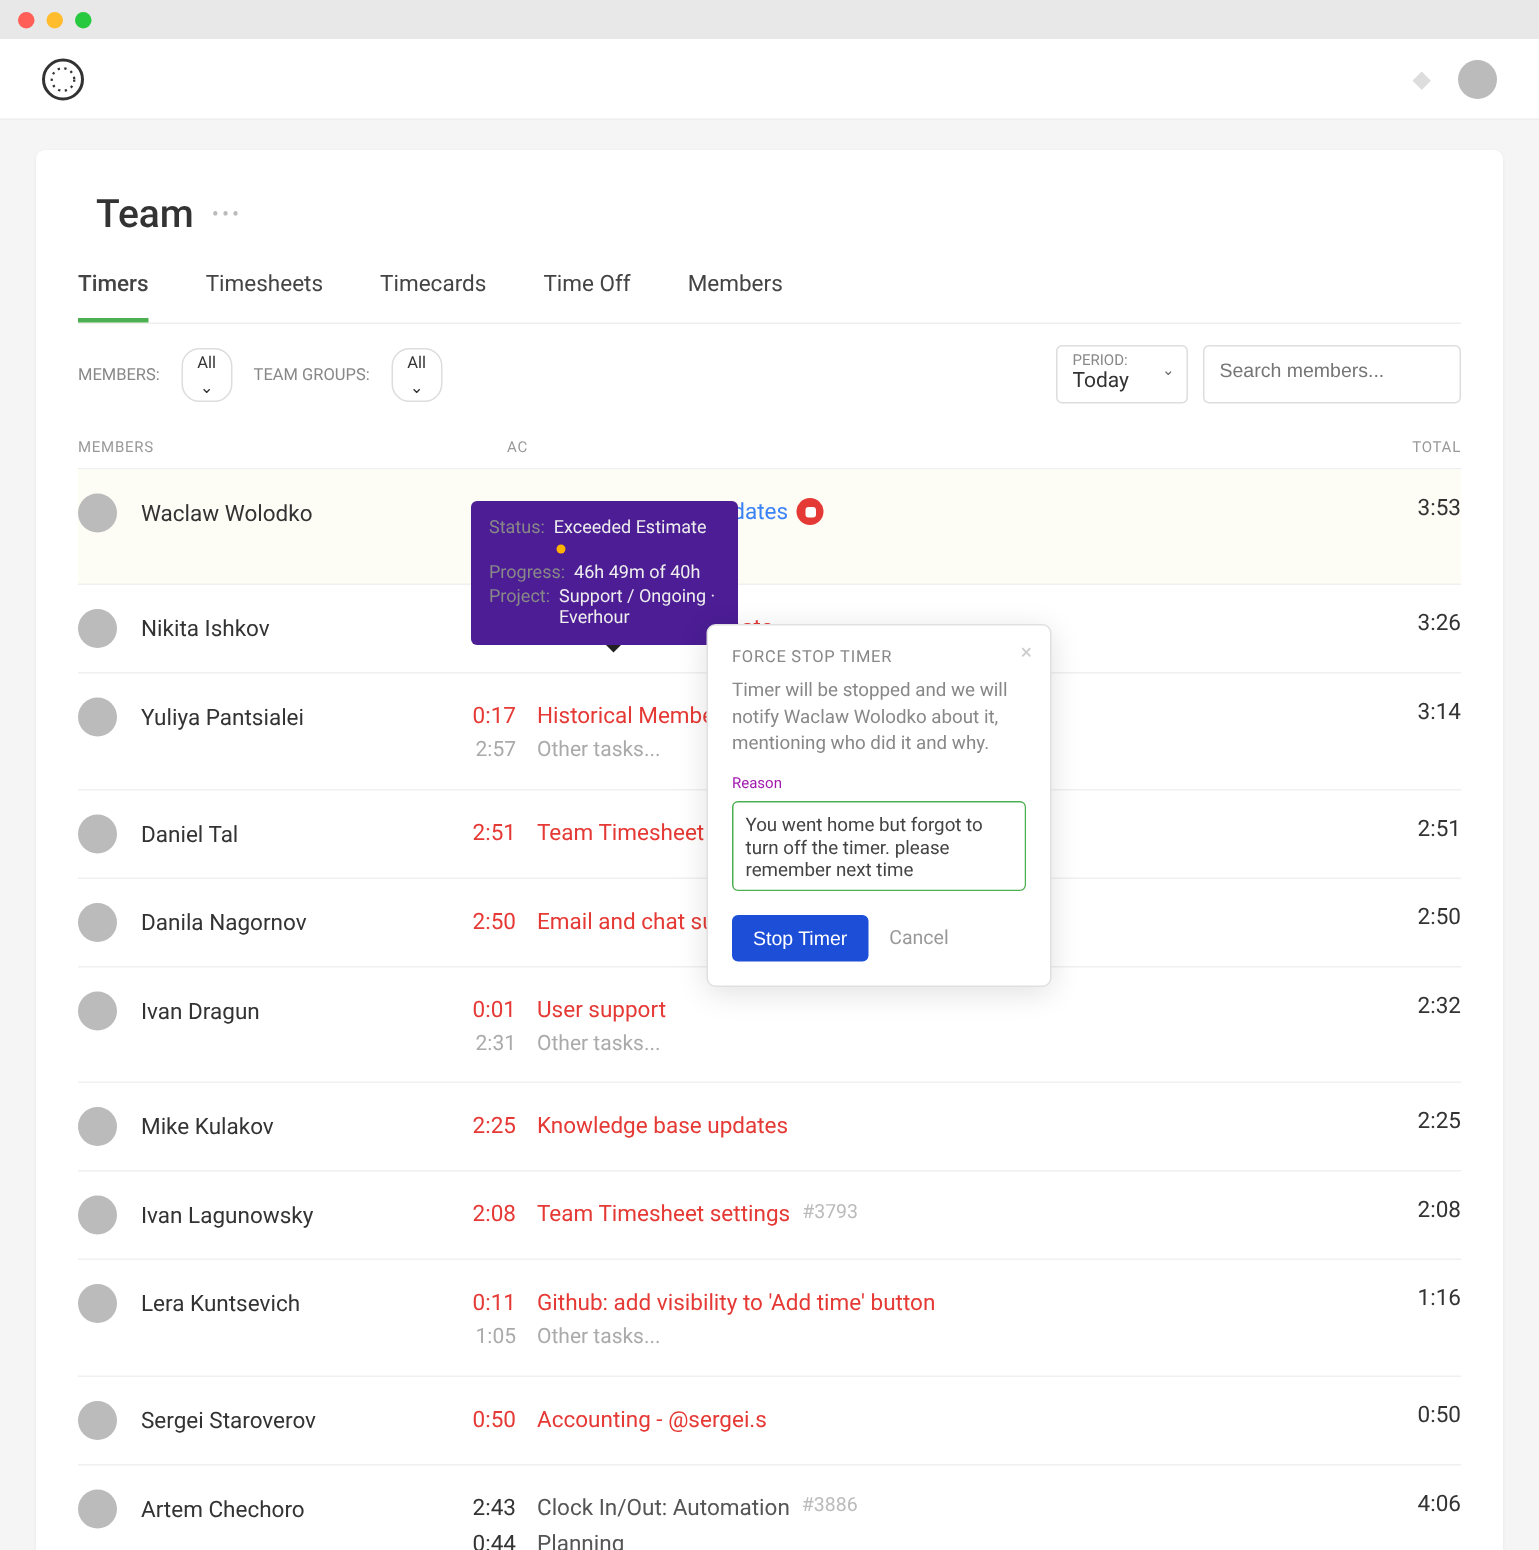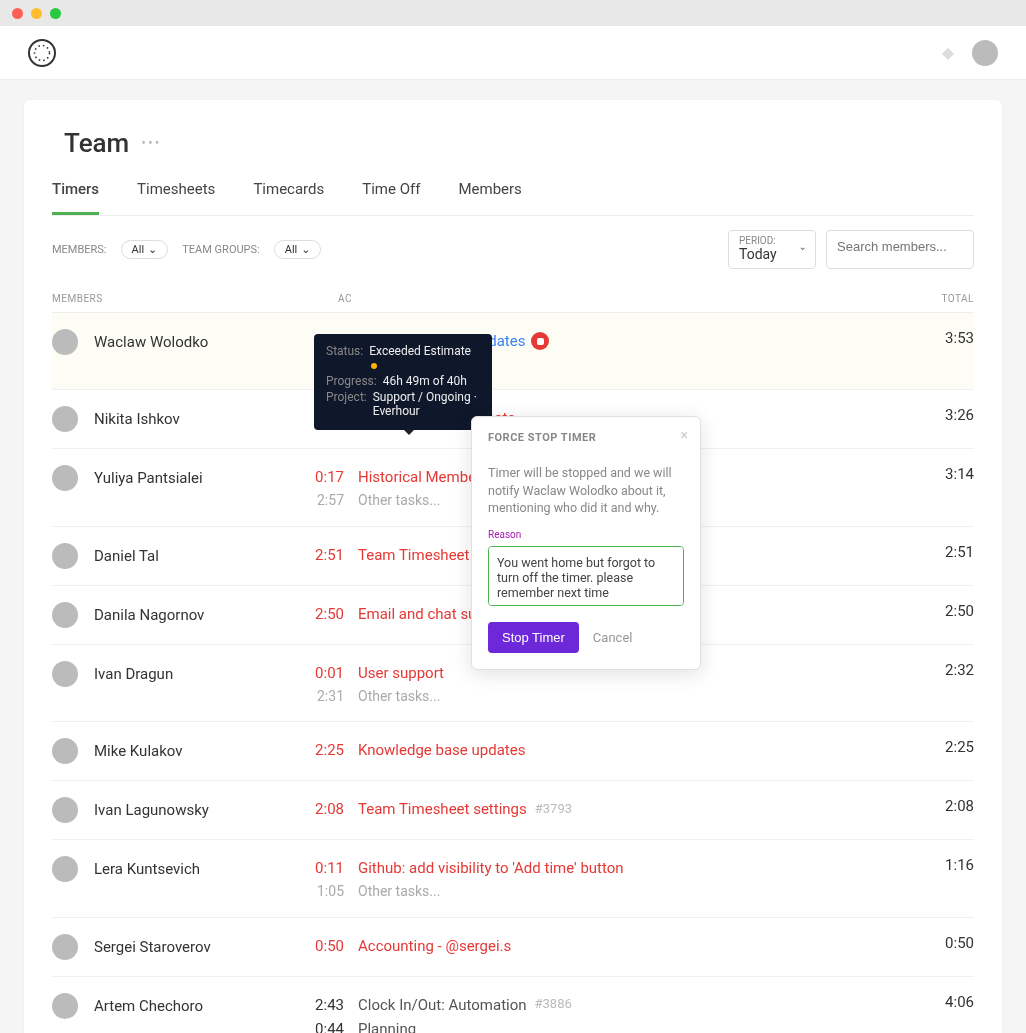--- a/index.html
+++ b/index.html
@@ -15,26 +15,26 @@
   .card { background:#fff; border-radius:6px; box-shadow:0 1px 3px rgba(0,0,0,0.05); padding: 28px 0 20px 0; position:relative; min-height:950px;}
   .card-inner { padding: 0 28px; }
   .title-row { display:flex; align-items:center; gap:12px; margin-bottom:22px;}
   .title { font-size:26px; font-weight:500; color:#333;margin-left:12px;}
   .dots { color:#bbb; letter-spacing:2px; font-size:14px;}
   .tabs { display:flex; gap:38px; border-bottom:1px solid #eee; }
   .tab { padding:0 0 14px 0; font-size:15px; color:#444; cursor:pointer;}
   .tab.active { border-bottom:3px solid #4caf50; font-weight:500;}
   .filter-row { display:flex; align-items:center; justify-content:space-between; padding:14px 0;}
   .filter-left { display:flex; align-items:center; gap:14px; font-size:11px; color:#888; text-transform:uppercase;}
-  .pill { border:1px solid #ddd; border-radius:12px; padding:2px 10px; font-size:11px; color:#333; display:inline-flex; align-items:center; gap:4px; text-transform:none;}
+  .pill { border:1px solid #ddd; border-radius:12px; padding:2px 10px; font-size:11px; color:#333; display:inline-flex; align-items:center; gap:4px; text-transform:none;flex-direction:column;}
   .filter-right { display:flex; gap:10px;}
   .period-box { border:1px solid #ddd; border-radius:4px; padding:4px 10px 6px 10px; width:88px; font-size:10px; color:#888; position:relative;}
   .period-value { font-size:14px; color:#333;}
   .chev { position:absolute; right:8px; top:10px; font-size:10px; color:#666;}
-  .search-box { border:1px solid #ddd; border-radius:4px; padding:8px 10px; width:148px; font-size:13px; color:#888;}
+  .search-box { border:1px solid #ddd; border-radius:4px; padding:8px 10px; width:172px; font-size:13px; color:#888;}
   .search-box input{border:none; outline:none; width:100%; font-size:13px;}
   .table-head { display:grid; grid-template-columns: 220px 80px 1fr 80px; font-size:10px; color:#999; text-transform:uppercase; letter-spacing:0.5px; padding:10px 0 8px 0; border-bottom:1px solid #eee;}
   .th-right{text-align:right;}
   .row-wrap { border-bottom:1px solid #f0f0f0; padding:0;}
   .row { display:grid; grid-template-columns: 220px 80px 1fr 80px; align-items:flex-start; }
   .highlight-row { background:#fdfdf5; }
   .member-cell { display:flex; align-items:center; gap:16px; padding:16px 0;}
   .member-name { font-size:15px; color:#333;}
   .time-cell { text-align:right; padding:16px 8px 0 0;}
   .time-line { font-size:15px; line-height:1.6;}
@@ -44,33 +44,33 @@
   .task-cell { padding:16px 0 14px 6px;}
   .task-line { font-size:15px; line-height:1.6; display:flex; align-items:center; gap:6px;}
   .task-line.red { color:#e53935;}
   .task-line.blue { color:#3b82f6;}
   .task-line.sec { color:#aaa; font-size:14px;}
   .task-line.dark { color:#555;}
   .task-tag { color:#bbb; font-size:13px; margin-left:2px;}
   .stop-btn { width:18px; height:18px; background:#e53935; border-radius:50%; display:inline-flex; align-items:center; justify-content:center;}
   .stop-square { width:7px; height:7px; background:#fff; border-radius:2px;}
   .total-cell { text-align:right; font-size:15px; color:#333; padding:16px 0;}
-  .tooltip { position:absolute; top:234px; left:290px; background:#0f172a; color:#ccc; font-size:12px; padding:10px 12px; border-radius:4px; z-index:5; width:178px;}
+  .tooltip { position:absolute; top:234px; left:290px; background:#4c1d95; color:#ccc; font-size:12px; padding:10px 12px; border-radius:4px; z-index:5; width:178px;}
   .tooltip .tl { display:flex; gap:6px; margin-bottom:2px;}
   .tooltip .tk { color:#888;}
   .tooltip .tv { color:#eee;}
   .tooltip:after { content:""; position:absolute; bottom:-5px; left:90px; border-left:5px solid transparent; border-right:5px solid transparent; border-top:5px solid #222;}
   .modal { position:absolute; top:316px; left:447px; width:230px; background:#fff; border:1px solid #e0e0e0; border-radius:6px; box-shadow:0 4px 20px rgba(0,0,0,0.12); padding:14px 16px 16px 16px; z-index:6;}
-  .modal-title { font-size:11px; color:#888; font-weight:700; text-transform:uppercase; letter-spacing:0.5px; margin-bottom:20px;}
+  .modal-title { font-size:11px; color:#888; font-weight:400; text-transform:uppercase; letter-spacing:0.5px; margin-bottom:8px;}
   .modal-close { position:absolute; top:10px; right:12px; color:#ccc; font-size:14px; cursor:pointer;}
   .modal-desc { font-size:12.5px; color:#888; line-height:1.4; margin-bottom:12px;}
   .modal-label { font-size:10px; color:#a21caf; margin-bottom:6px;}
   .modal-textarea { width:100%; border:1px solid #4caf50; border-radius:4px; padding:8px; font-size:12.5px; color:#444; height:60px; resize:none; outline:none; font-family:inherit; margin-bottom:12px;}
   .modal-actions { display:flex; gap:14px; align-items:center;}
-  .btn-stop { background:#6d28d9; color:#fff; border:none; border-radius:4px; padding:8px 14px; font-size:13px; cursor:pointer;}
+  .btn-stop { background:#1d4ed8; color:#fff; border:none; border-radius:4px; padding:8px 14px; font-size:13px; cursor:pointer;}
   .btn-cancel { color:#999; font-size:13px; cursor:pointer;}
   .status-dot{width:6px;height:6px;border-radius:50%;background:#ffb300;display:inline-block;margin-left:2px;}
 </style>
 </head>
 <body>
 
 <div class="browser-chrome">
   <span class="dot red"></span>
   <span class="dot yellow"></span>
   <span class="dot green"></span>

